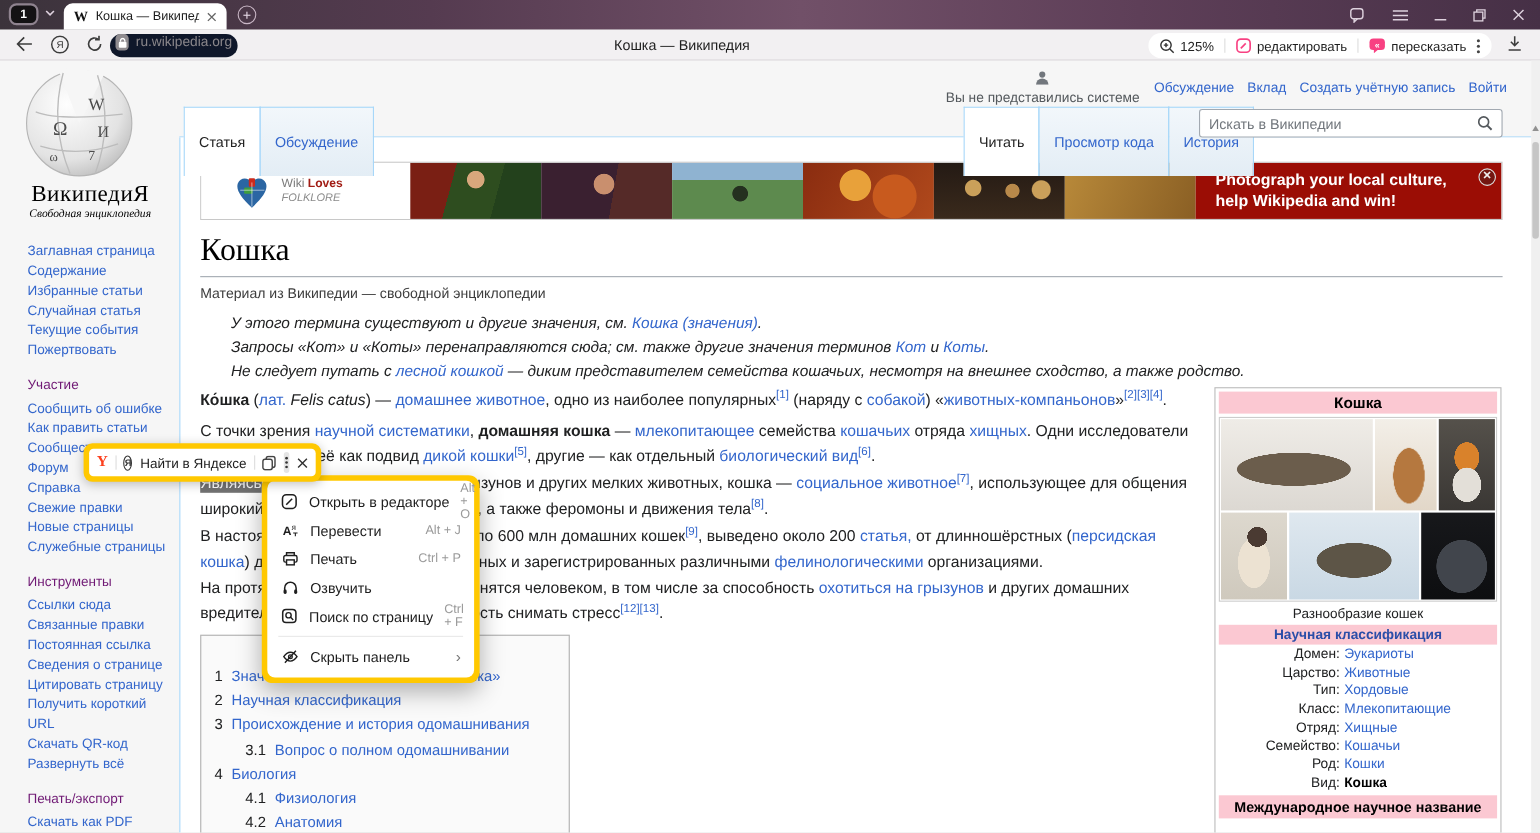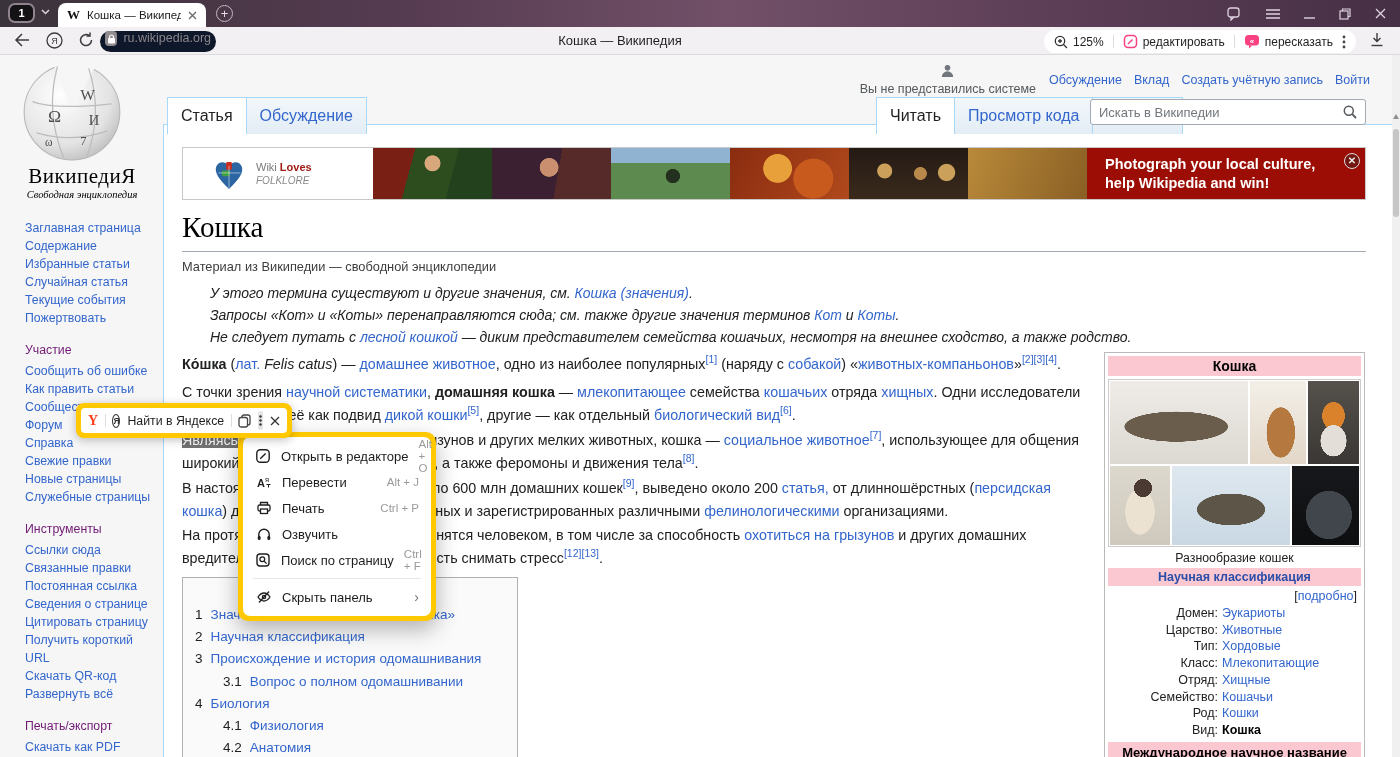--- a/index.html
+++ b/index.html
@@ -37,21 +37,21 @@
   .pill-item{display:flex;align-items:center;gap:5px;}
   .pinktxt{color:#1f1f1f;}
 
   
   .persbar{position:absolute;top:64px;right:30px;display:flex;align-items:center;gap:13px;font-size:12.5px;}
   .persbar .status{color:#54595d;display:flex;align-items:center;gap:5px;flex-direction:column;}
 
   .tabline{position:absolute;left:163px;top:124px;width:1229px;height:1px;background:#a7d7f9;}
   .wtabs-l{position:absolute;left:167px;top:97px;display:flex;z-index:2;}
   .wtabs-r{position:absolute;left:876px;top:97px;display:flex;z-index:2;}
-  .wtab{height:28px;padding:4px 13px;font-size:16px;display:flex;align-items:center;
+  .wtab{height:28px;padding:17px 13px;font-size:13px;display:flex;align-items:center;
     border:1px solid #a7d7f9;border-bottom:none;margin-right:-1px;
     background:linear-gradient(to bottom,#f2f7fb,#e3edf5);color:#36c;cursor:pointer;}
   .wtab.active{background:#fff;color:#222;cursor:default;}
   .searchbox{position:absolute;left:1090px;top:99px;width:276px;height:26px;z-index:2;
     border:1px solid #a2a9b1;border-radius:3px;background:#fff;display:flex;align-items:center;box-sizing:border-box;}
   .searchbox input{flex:1;border:0;outline:0;font-size:13px;padding:0 8px;color:#222;background:transparent;
     font-family:"Liberation Sans",sans-serif;}
   .searchbox input::placeholder{color:#72777d;}
   .searchbox .mag{padding:0 8px;}
 
@@ -449,21 +449,20 @@
         <div class="tile t3"></div>
       </div>
       <div class="ib-r">
         <div class="tile t4"></div>
         <div class="tile t5"></div>
         <div class="tile t6"></div>
       </div>
     </div>
     <div class="ib-caption">Разнообразие кошек</div>
     <div class="ib-sci"><a>Научная классификация</a></div>
-    <div class="ib-detail">[<a>подробно</a>]</div>
     <div class="ib-rows">
 
         <div class="ib-row">
           <span class="lbl">Домен:</span>
           <span class="val">Эукариоты</span>
         </div>
 
         <div class="ib-row">
           <span class="lbl">Царство:</span>
           <span class="val">Животные</span>

